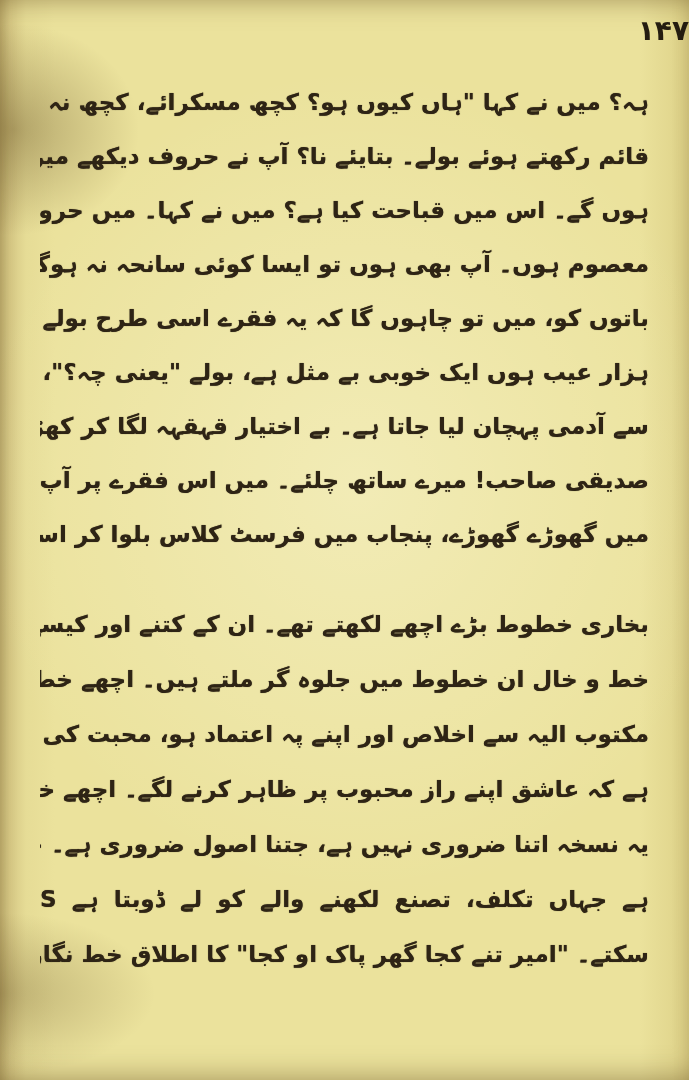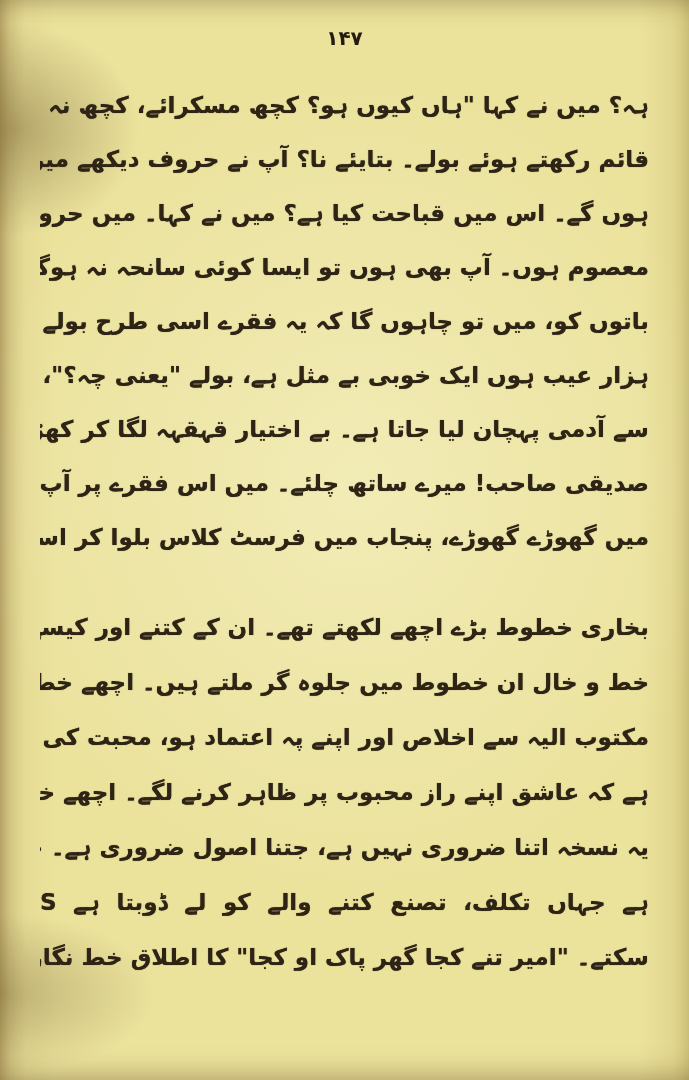--- a/index.html
+++ b/index.html
@@ -18,23 +18,23 @@
       radial-gradient(80% 55% at 52% 45%, rgba(255,253,230,0.35), rgba(255,253,230,0) 70%),
       radial-gradient(26% 14% at 2% 12%, rgba(92,70,28,0.38), rgba(92,70,28,0) 70%),
       radial-gradient(30% 10% at 0% 92%, rgba(92,70,28,0.30), rgba(92,70,28,0) 75%),
       linear-gradient(90deg, #bfae6e 0px, #d6c885 10px, #e6dc96 26px, #ebe29c 55px, #ebe29c 640px, #e2d78f 672px, #d8cb83 689px),
       #ebe29c;
     box-shadow:
       inset 0 16px 26px -16px rgba(110,88,40,0.55),
       inset 0 -18px 28px -16px rgba(110,88,40,0.55);
   }
   .page-number {
-    margin: 26px auto 0 auto;
-    text-align: center;
-    font-size: 20px;
+    margin: 14px auto 0 auto;
+    text-align: right;
+    font-size: 28px;
     font-weight: bold;
     color: #241c10;
     letter-spacing: 2px;
     filter: blur(0.3px);
   }
   .content {
     direction: rtl;
     padding: 28px 40px 0 40px;
     color: #2e2415;
   }
@@ -85,18 +85,18 @@
       <span class="line">صدیقی صاحب! میرے ساتھ چلئے۔ میں اس فقرے پر آپ کے اعزاز</span>
       <span class="line short">میں گھوڑے گھوڑے، پنجاب میں فرسٹ کلاس بلوا کر اسکتا ہوں ۔</span>
     </div>
 
     <div class="para para-2">
       <span class="line">بخاری خطوط بڑے اچھے لکھتے تھے۔ ان کے کتنے اور کیسے دل آویز</span>
       <span class="line">خط و خال ان خطوط میں جلوہ گر ملتے ہیں۔ اچھے خطوط وہی لکھ سکتا ہے جس کو</span>
       <span class="line">مکتوب الیہ سے اخلاص اور اپنے پہ اعتماد ہو، محبت کی سب سے معتبر علامت یہ</span>
       <span class="line">ہے کہ عاشق اپنے راز محبوب پر ظاہر کرنے لگے۔ اچھے خطوط لکھنے کے لئے</span>
       <span class="line">یہ نسخہ اتنا ضروری نہیں ہے، جتنا اصول ضروری ہے۔ خط لکھنے کا وہ فن</span>
-      <span class="line">ہے جہاں تکلف، تصنع کتنے والے کو لے ڈوبتا ہے S</span>
+      <span class="line">ہے جہاں تکلف، تصنع لکھنے والے کو لے ڈوبتا ہے S</span>
       <span class="line short">سکتے۔ "امیر تنے کجا گھر پاک او کجا" کا اطلاق خط نگاری کے فن پر بھی ہوتا ہے</span>
     </div>
 
   </div>
 </div>
 
 </body></html>

